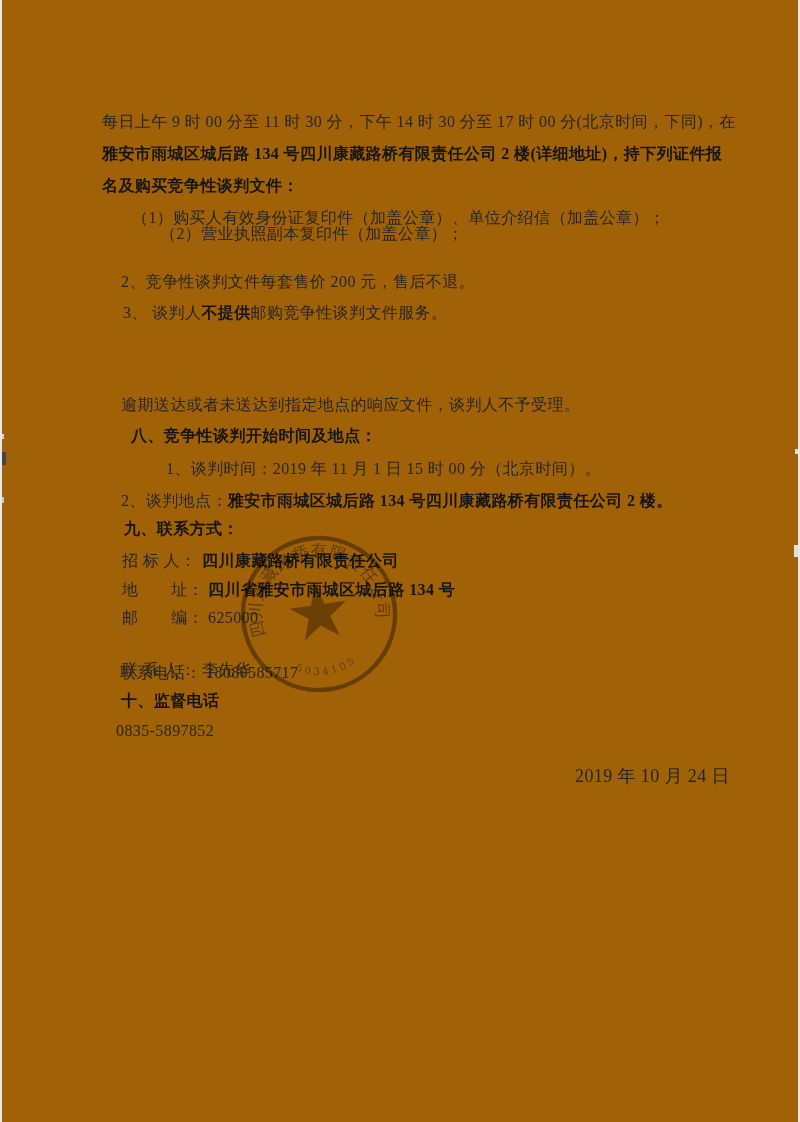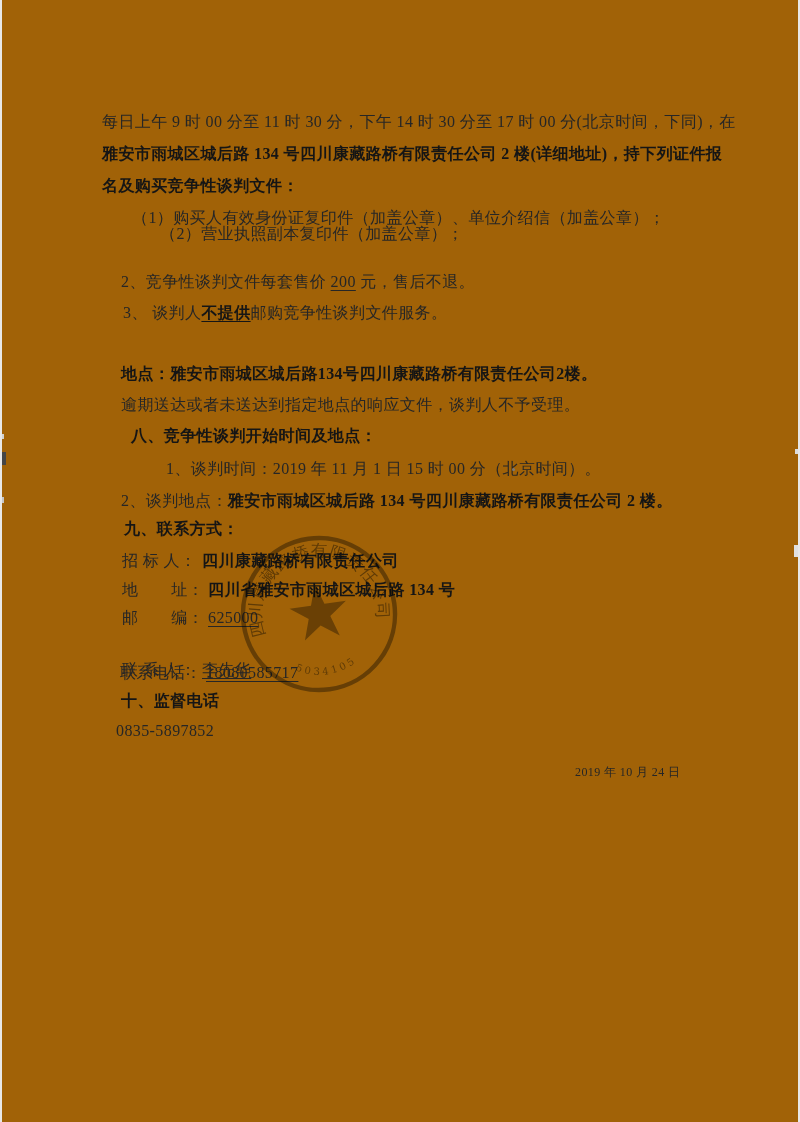--- a/index.html
+++ b/index.html
@@ -4,24 +4,24 @@
 <style>
   html,body{margin:0;padding:0;background:#e8e8e8;}
   .page{
     position:relative;width:796px;height:1122px;margin:0 auto;
     background:#a16207;overflow:hidden;
     font-family:"Liberation Serif","DejaVu Serif",serif;
     color:#262626;
   }
   .line{position:absolute;white-space:nowrap;font-size:16px;line-height:1.25;letter-spacing:0.4px;}
   .b{font-weight:bold;color:#151515;}
-  .u{text-decoration:underline;text-underline-offset:3px;text-align:right;}
+  .u{text-underline-offset:3px;text-align:right;}
   .contact-label{display:inline-block;min-width:76px;}
   .contact-value{margin-left:4px;}
-  .date-line{font-size:12px;}
+  .date-line{font-size:18px;}
   .stamp{
     position:absolute;left:227px;top:524px;width:180px;height:180px;
     mix-blend-mode:multiply;opacity:0.85;
   }
   .artifact{position:absolute;}
   .a1{left:0;top:452px;width:4px;height:13px;background:#454545;}
   .a2{left:0;top:497px;width:2px;height:6px;background:#c6c6c6;}
   .a3{left:0;top:434px;width:2px;height:5px;background:#d2d2d2;}
   .a4{left:793px;top:449px;width:5px;height:5px;background:#dcdcdc;}
   .a5{left:792px;top:545px;width:5px;height:12px;background:#e0e0e0;}
@@ -40,21 +40,20 @@
   <div class="line" style="left:130px;top:224px;margin-left:28px;"><span>（2）营业执照副本复印件（加盖公章）；</span></div>
 
   <div class="line" style="left:119px;top:272px;">
     <span>2、竞争性谈判文件每套售价 </span><span class="u">200</span><span> 元，售后不退。</span>
   </div>
 
   <div class="line" style="left:121px;top:303px;">
     <span>3、 谈判人</span><span class="b u">不提供</span><span>邮购竞争性谈判文件服务。</span>
   </div>
 
-  <div class="line b" style="left:119px;top:364px;"><span>地点：雅安市雨城区城后路134号四川康藏路桥有限责任公司2楼。</span></div>
   <div class="line" style="left:119px;top:395px;"><span>逾期送达或者未送达到指定地点的响应文件，谈判人不予受理。</span></div>
 
   <div class="line b" style="left:129px;top:426px;"><span>八、竞争性谈判开始时间及地点：</span></div>
   <div class="line" style="left:119px;top:459px;margin-left:45px;"><span>1、谈判时间：2019 年 11 月 1 日 15 时 00 分（北京时间）。</span></div>
   <div class="line" style="left:119px;top:491px;">
     <span>2、谈判地点：</span><span class="b">雅安市雨城区城后路 134 号四川康藏路桥有限责任公司 2 楼。</span>
   </div>
 
   <div class="line b" style="left:122px;top:519px;"><span>九、联系方式：</span></div>
 

